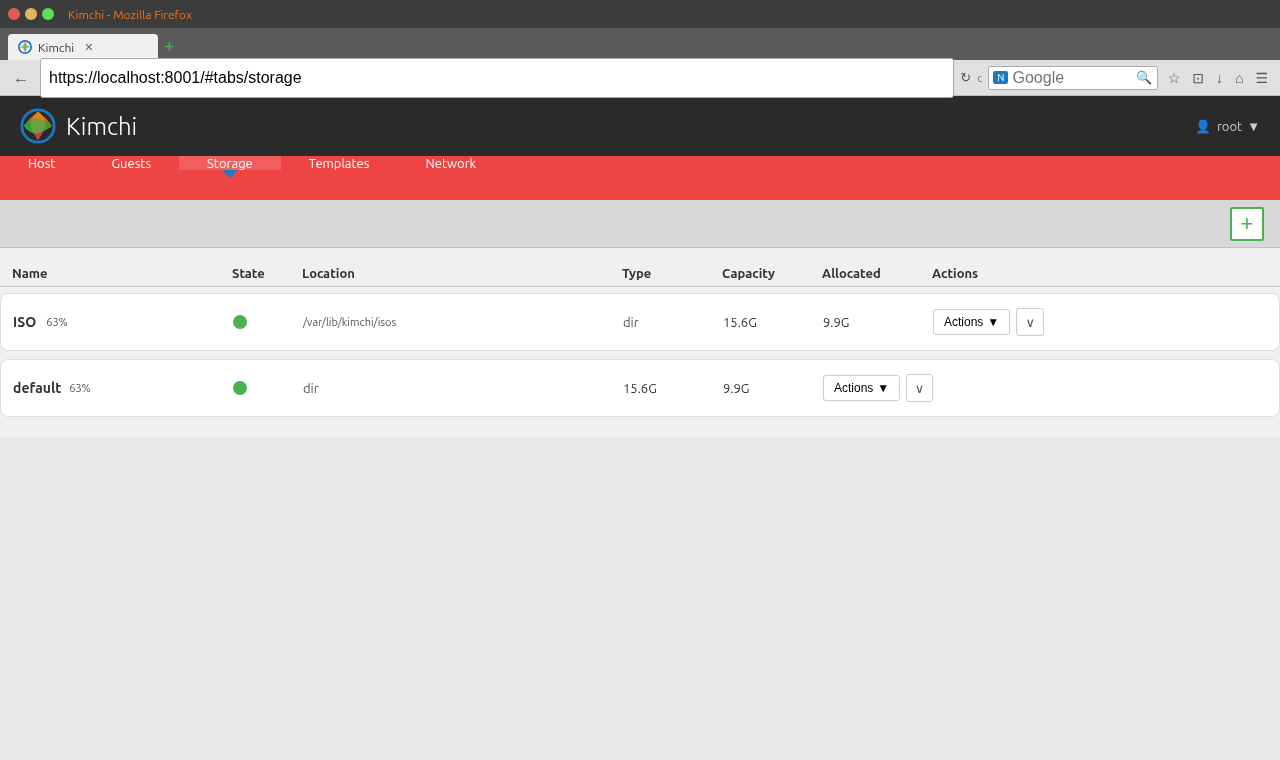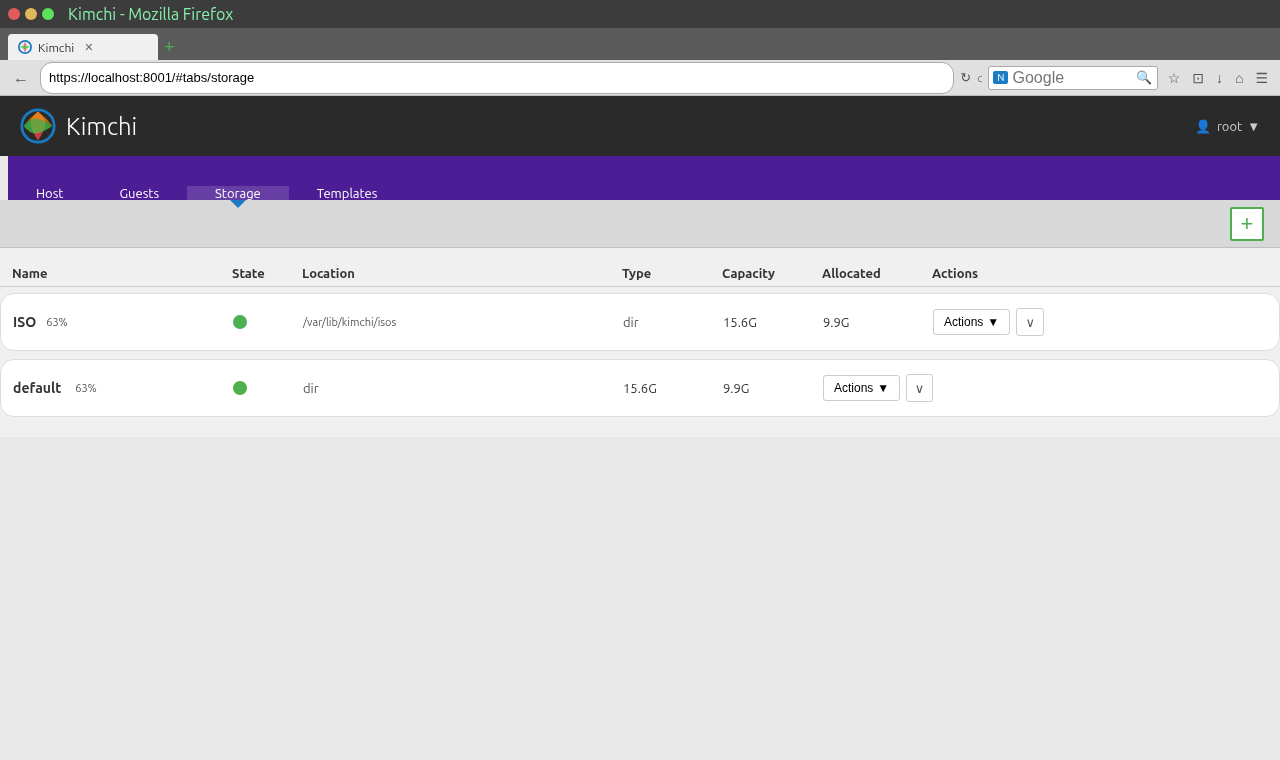--- a/index.html
+++ b/index.html
@@ -12,21 +12,21 @@
       display: flex;
       align-items: center;
       padding: 0 8px;
       gap: 6px;
     }
     .browser-dots { display: flex; gap: 5px; }
     .dot { width: 12px; height: 12px; border-radius: 50%; }
     .dot-red { background: #e05c5c; }
     .dot-yellow { background: #e0b85c; }
     .dot-green { background: #5ce05c; }
-    .browser-title { color: #86efac; font-size: 16px; margin-left: 8px; }
+    .browser-title { color: #f97316; font-size: 12px; margin-left: 8px; }
 
     .browser-tab-bar {
       background: #5a5a5a;
       height: 32px;
       display: flex;
       align-items: flex-end;
       padding: 0 8px;
     }
     .browser-tab {
       background: #f0f0f0;
@@ -64,25 +64,25 @@
     .nav-btn {
       background: none;
       border: none;
       font-size: 16px;
       color: #555;
       cursor: pointer;
       padding: 2px 5px;
     }
     .address-input {
       flex: 1;
-      height: 32px;
+      height: 40px;
       border: 1px solid #aaa;
-      border-radius: 12px;
+      border-radius: 3px;
       padding: 0 8px;
-      font-size: 13px;
+      font-size: 16px;
       background: white;
     }
     .refresh-btn { font-size: 13px; color: #555; }
     .search-box {
       display: flex;
       align-items: center;
       background: white;
       border: 1px solid #aaa;
       border-radius: 3px;
       height: 24px;
@@ -108,25 +108,24 @@
     .user-menu {
       color: #ccc;
       font-size: 13px;
       display: flex;
       align-items: center;
       gap: 5px;
       cursor: pointer;
     }
 
     .nav-bar {
-      background: #4c1d95;
+      background: #ef4444;
       height: 44px;
       display: flex;
-      align-items: flex-end;
-      margin-left: 8px;
+      align-items: flex-start;
     }
     .nav-item {
       color: white;
       padding: 0 28px;
       display: flex;
       align-items: center;
       font-size: 13px;
       cursor: pointer;
       position: relative;
     }
@@ -180,21 +179,21 @@
       font-size: 13px;
       font-weight: bold;
       color: #333;
       border-bottom: 1px solid #ccc;
       margin-bottom: 6px;
     }
 
     .storage-row {
       background: white;
       border: 1px solid #ddd;
-      border-radius: 14px;
+      border-radius: 8px;
       display: grid;
       grid-template-columns: 220px 70px 320px 100px 100px 110px 180px;
       align-items: center;
       padding: 14px 12px;
       margin-bottom: 8px;
     }
 
     .row-name { font-weight: bold; color: #333; font-size: 14px; }
     .row-percent { color: #555; font-size: 11px; }
     .status-dot { width: 14px; height: 14px; border-radius: 50%; background: #4caf50; }
@@ -301,20 +300,23 @@
     <span>Host</span>
   </div>
   <div class="nav-item">
     <span>Guests</span>
   </div>
   <div class="nav-item active">
     <span>Storage</span>
   </div>
   <div class="nav-item">
     <span>Templates</span>
+  </div>
+  <div class="nav-item">
+    <span>Network</span>
   </div>
 </div>
 
 <div class="toolbar">
   <button class="add-btn">
     <span>+</span>
   </button>
 </div>
 
 <div class="content-area">
@@ -346,21 +348,21 @@
         <span>Actions</span>
         <span>▼</span>
       </button>
       <button class="expand-btn">
         <span>∨</span>
       </button>
     </div>
   </div>
 
   <div class="storage-row">
-    <div style="display:flex;align-items:center;gap:14px;">
+    <div style="display:flex;align-items:center;gap:8px;">
       <span class="row-name">default</span>
       <span class="row-percent">63%</span>
     </div>
     <div>
       <div class="status-dot"></div>
     </div>
     <span class="row-type">dir</span>
     <span class="row-capacity">15.6G</span>
     <span class="row-allocated">9.9G</span>
     <div class="row-actions">

